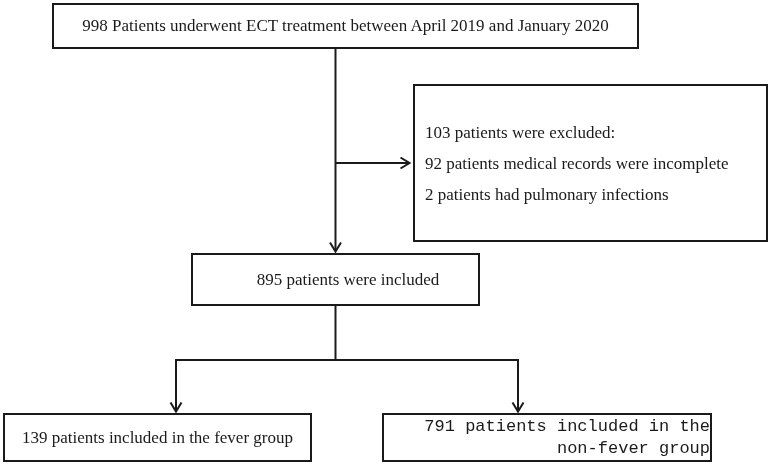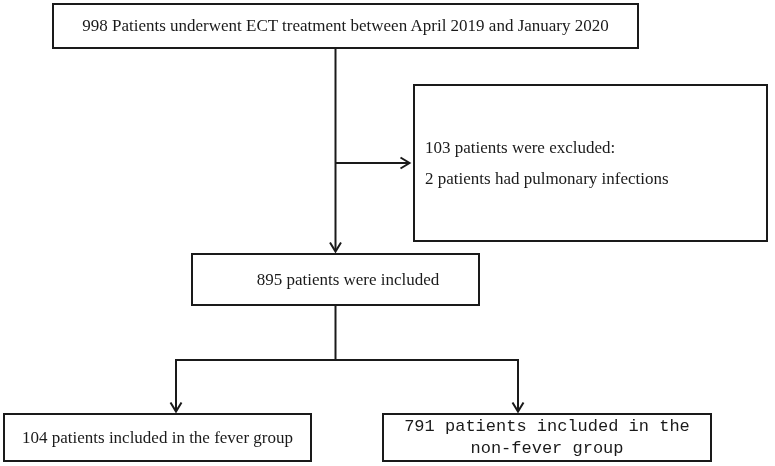--- a/index.html
+++ b/index.html
@@ -26,21 +26,21 @@
   .box {
     position: absolute;
     box-sizing: border-box;
     border: 2px solid var(--ink, #1a1a1a);
     background: var(--bg, #ffffff);
     font-size: 17px;
     line-height: 1.25;
     display: flex;
     align-items: center;
     justify-content: center;
-    text-align: center;
+    text-align: right;
   }
   .box-top      { left: 52px;  top: 3px;   width: 587px; height: 46px; }
   .box-excluded {
     left: 413px; top: 84px; width: 355px; height: 158px;
     flex-direction: column;
     align-items: flex-start;
     justify-content: center;
     text-align: left;
     padding: 4px 6px 4px 10px;
   }
@@ -71,28 +71,29 @@
     <line x1="518" y1="359" x2="518" y2="411"></line>
     <path d="M 512.5 402.5 L 518 411.5 L 523.5 402.5"></path>
   </svg>
 
   <div class="box box-top">
     <span>998 Patients underwent ECT treatment between April 2019 and January 2020</span>
   </div>
 
   <div class="box box-excluded">
     <div class="line">103 patients were excluded:</div>
+    <div class="line">92 patients medical records were incomplete</div>
     <div class="line">2 patients had pulmonary infections</div>
   </div>
 
   <div class="box box-included">
     <span>895 patients were included</span>
   </div>
 
   <div class="box box-fever">
-    <span>104 patients included in the fever group</span>
+    <span>139 patients included in the fever group</span>
   </div>
 
   <div class="box box-nonfever">
     <span>791 patients included in the non-fever group</span>
   </div>
 
 </div>
 
 </body></html>

